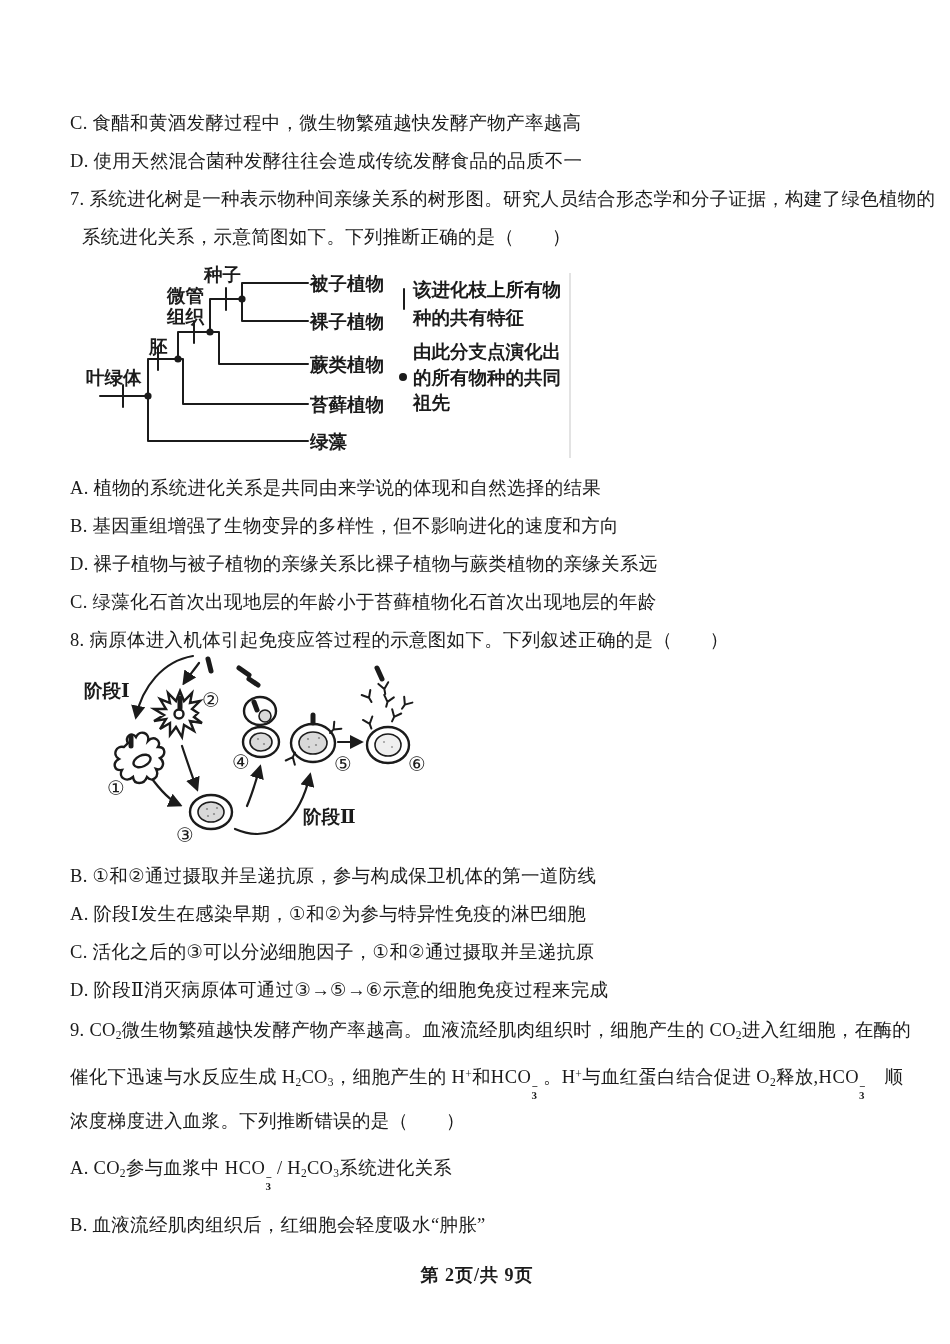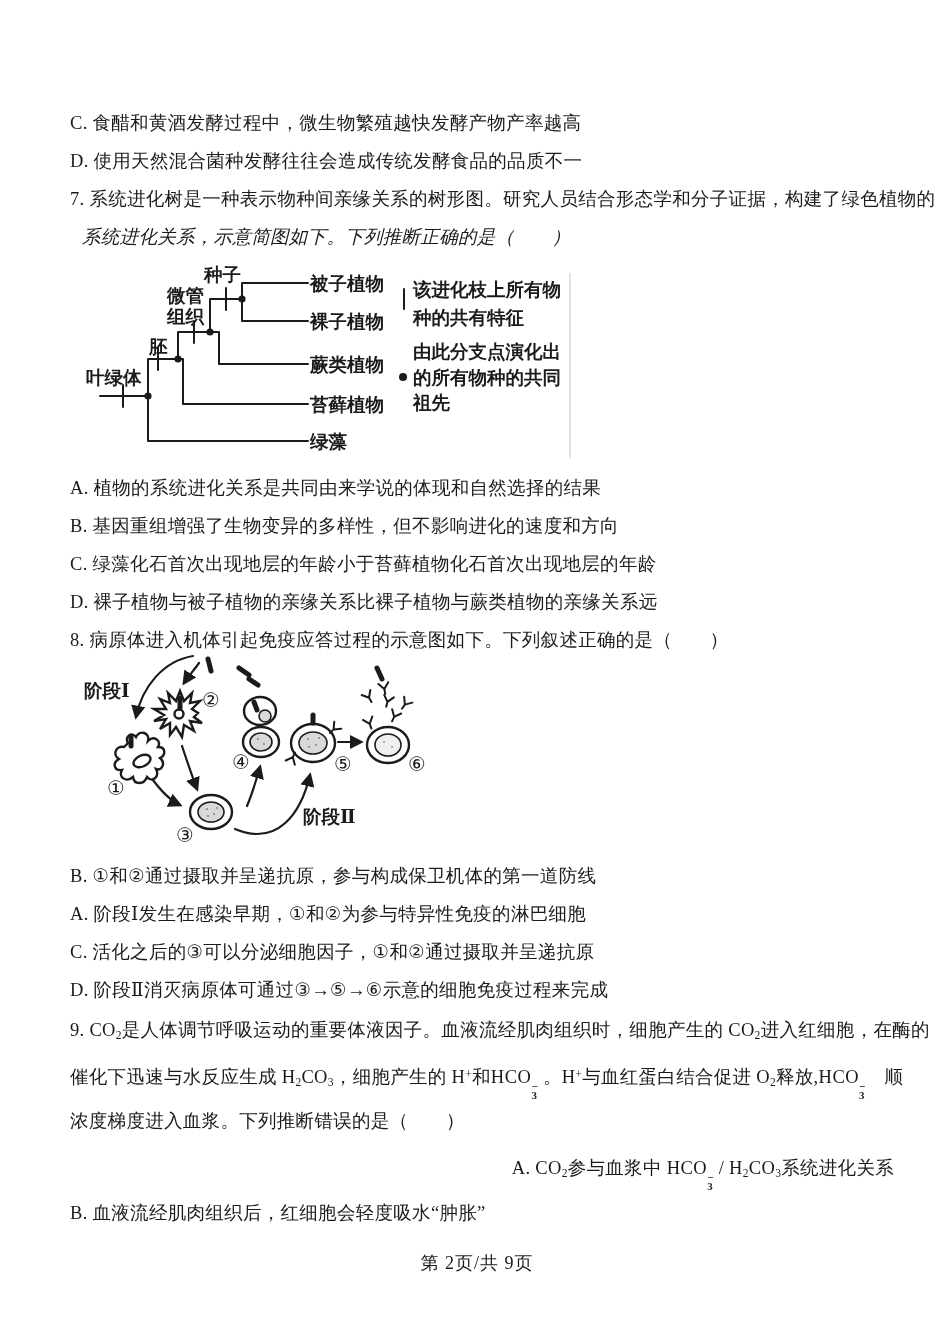--- a/index.html
+++ b/index.html
@@ -3,34 +3,34 @@
 <meta charset="utf-8">
 <style>
   html,body{margin:0;padding:0;}
   body{
     width:950px;height:1344px;background:#ffffff;color:#1b1b1b;
     font-family:"Liberation Serif","DejaVu Serif","DejaVu Sans",serif;
     overflow:hidden;
   }
   .page{box-sizing:border-box;width:950px;height:1038px;padding:106px 56px 16px 60px;position:relative;}
   .para{font-size:18.5px;line-height:34px;margin:0 0 4px;padding-left:10px;white-space:nowrap;letter-spacing:.3px;}
-  .q7cont{text-indent:12px;font-style:italic;}
+  .q7cont{text-indent:12px;}
   .q9p{font-size:18.5px;line-height:39px;margin:0;padding-left:10px;white-space:nowrap;letter-spacing:.3px;}
   .q9opt{font-size:18.5px;line-height:39px;margin:0;padding-left:10px;white-space:nowrap;letter-spacing:.3px;}
-  .q9opt.first{margin-top:8px;margin-bottom:1px;text-align:right;}
+  .q9opt.first{margin-top:8px;margin-bottom:13px;}
   sub{font-size:11.5px;vertical-align:-3px;}
   sup{font-size:11.5px;vertical-align:5px;}
   .chem{font-weight:400;letter-spacing:.5px;}
   .stack{display:inline-flex;flex-direction:column;align-items:flex-start;vertical-align:-7px;
          font-size:11px;line-height:9px;font-weight:700;}
   .stack span{display:block;height:9px;}
   figure{margin:0;display:block;}
   .treefig{margin:2px 0 4px 0;}
   .immfig{margin:-10px 0 4px 8px;}
-  .footer{text-align:center;font-size:18px;margin-top:18px;letter-spacing:1px;}
+  .footer{text-align:center;font-size:18px;margin-top:18px;letter-spacing:1px;font-weight:bold;}
   svg text{font-family:inherit;fill:#1b1b1b;}
   .svgtxt{font-size:18.5px;font-weight:600;}
   .circ{font-size:20px;font-weight:400;}
   .stroke{stroke:#1b1b1b;fill:none;stroke-width:2;stroke-linejoin:round;stroke-linecap:round;}
   .cell{stroke:#1b1b1b;fill:#ffffff;stroke-width:2.4;}
   .nuc{stroke:#1b1b1b;fill:#d9d9d9;stroke-width:1.6;}
   .nuclight{stroke:#1b1b1b;fill:#efefef;stroke-width:1.6;}
   .rod{stroke:#1b1b1b;stroke-width:5;stroke-linecap:round;fill:none;}
   .ab{stroke:#1b1b1b;stroke-width:2;stroke-linecap:round;fill:none;}
   .arrow{stroke:#1b1b1b;stroke-width:2.2;fill:none;stroke-linecap:round;}
@@ -97,22 +97,22 @@
         <text class="svgtxt" x="353" y="100">由此分支点演化出</text>
         <circle class="dot" cx="343" cy="119" r="4"></circle>
         <text class="svgtxt" x="353" y="126">的所有物种的共同</text>
         <text class="svgtxt" x="353" y="151">祖先</text>
       </g>
     </svg>
   </figure>
 
   <p class="para">A. 植物的系统进化关系是共同由来学说的体现和自然选择的结果</p>
   <p class="para">B. 基因重组增强了生物变异的多样性，但不影响进化的速度和方向</p>
+  <p class="para">D. 裸子植物与被子植物的亲缘关系比裸子植物与蕨类植物的亲缘关系远</p>
   <p class="para">C. 绿藻化石首次出现地层的年龄小于苔藓植物化石首次出现地层的年龄</p>
-  <p class="para">D. 裸子植物与被子植物的亲缘关系比裸子植物与蕨类植物的亲缘关系远</p>
 
   <p class="para">8. 病原体进入机体引起免疫应答过程的示意图如下。下列叙述正确的是（　　）</p>
 
   <figure class="immfig">
     <svg width="430" height="200" viewBox="0 0 430 200">
       <defs>
         <marker id="ah" viewBox="0 0 10 10" refX="8" refY="5" markerWidth="6.5" markerHeight="6.5" orient="auto">
           <path d="M0,0 L10,5 L0,10 z" fill="#1b1b1b"></path>
         </marker>
         <path id="yshape" d="M0,7 L0,2 M0,2 L-5,-4 M0,2 L5,-4"></path>
@@ -203,21 +203,21 @@
         <use href="#yshape" class="ab" transform="translate(301,71) rotate(-20)"></use>
       </g>
     </svg>
   </figure>
 
   <p class="para">B. ①和②通过摄取并呈递抗原，参与构成保卫机体的第一道防线</p>
   <p class="para">A. 阶段Ⅰ发生在感染早期，①和②为参与特异性免疫的淋巴细胞</p>
   <p class="para">C. 活化之后的③可以分泌细胞因子，①和②通过摄取并呈递抗原</p>
   <p class="para">D. 阶段Ⅱ消灭病原体可通过③→⑤→⑥示意的细胞免疫过程来完成</p>
 
-  <p class="q9p"><span>9. CO</span><sub>2</sub><span>是人体调节呼吸运动的重要体液因子。血液流经肌肉组织时，细胞产生的 CO</span><sub>2</sub><span>进入红细胞，在酶的</span></p>
+  <p class="q9p"><span>9. CO</span><sub>2</sub><span>微生物繁殖越快发酵产物产率越高。血液流经肌肉组织时，细胞产生的 CO</span><sub>2</sub><span>进入红细胞，在酶的</span></p>
   <p class="q9p"><span>催化下迅速与水反应生成 H</span><sub>2</sub><span>CO</span><sub>3</sub><span>，细胞产生的 H</span><sup>+</sup><span>和</span><span class="chem">HCO</span><span class="stack">
         <span>−</span>
         <span>3</span>
       </span><span> 。H</span><sup>+</sup><span>与血红蛋白结合促进 O</span><sub>2</sub><span>释放,</span><span class="chem">HCO</span><span class="stack">
         <span>−</span>
         <span>3</span>
       </span><span>　顺</span></p>
   <p class="q9p"><span>浓度梯度进入血浆。下列推断错误的是（　　）</span></p>
 
   <p class="q9opt first"><span>A. CO</span><sub>2</sub><span>参与血浆中 </span><span class="chem">HCO</span><span class="stack">

